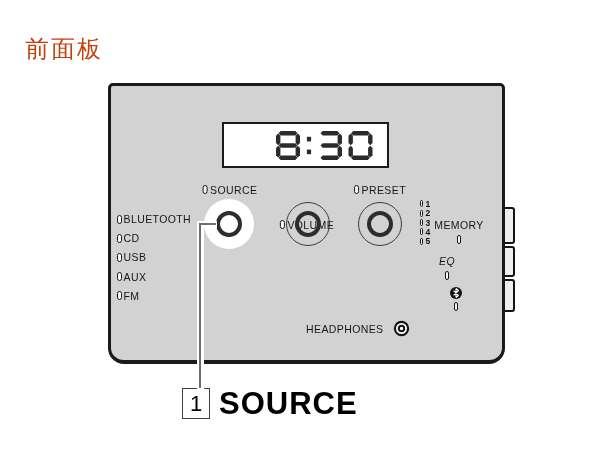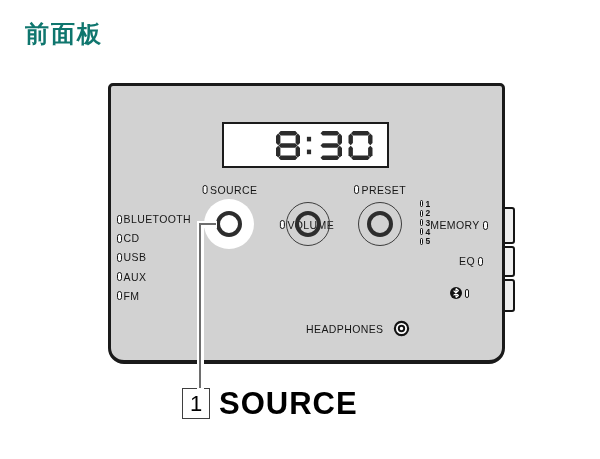--- a/index.html
+++ b/index.html
@@ -4,21 +4,21 @@
 <style>
   * { margin:0; padding:0; box-sizing:border-box; }
   html,body { width:600px; height:459px; }
   body {
     position:relative; background:#ffffff; overflow:hidden;
     font-family:"Liberation Sans","DejaVu Sans",sans-serif; color:#151515;
   }
   .abs { position:absolute; }
 
   
-  #title { left:25px; top:18px; font-size:24px; font-weight:bold; color:#0f766e;
+  #title { left:25px; top:33px; font-size:24px; font-weight:normal; color:#c2410c;
            letter-spacing:2px; }
 
   
   #panel { left:108px; top:83px; width:397px; height:281px; background:#d2d2d2;
            border:3px solid #1a1a1a; border-bottom-width:4.5px;
            border-radius:5px 5px 16px 16px; z-index:2; }
 
   
   .side-tab { left:502px; width:13px; background:#efefef;
               border:2.6px solid #141414; border-radius:3px; z-index:1; }
@@ -54,23 +54,23 @@
   
   #source-list { left:117px; top:214px; z-index:3;text-align:center; }
   #source-list .row { display:flex; align-items:center; gap:2px; height:10px; margin-bottom:9.2px; }
 
   
   #preset-list { left:420px; top:200px; z-index:3; }
   #preset-list .row { display:flex; align-items:center; gap:2px; height:7.5px; margin-bottom:1.9px;
                       font-size:8.5px; font-weight:bold; letter-spacing:0.2px; }
 
   
-  .right-row { display:flex; align-items:center; justify-content:center; gap:3.5px; z-index:3; }
+  .right-row { display:flex; align-items:center; justify-content:center; gap:3.5px; z-index:3;flex-direction:column; }
   #memory-row { left:424px; top:219px; width:70px; }
-  #eq-row { left:438px; top:255px; width:66px; }
+  #eq-row { left:414px; top:255px; width:66px;font-style:italic; }
   #bt-row { left:450px; top:287px; gap:2.5px; }
 
   
   #hp-row { left:306px; top:320px; display:flex; align-items:center; gap:9px; z-index:3; }
 
   
   .halo { background:#ffffff; z-index:5; }
   #halo-v { left:196.5px; top:220.5px; width:7px; height:168px; }
   #halo-h { left:199px; top:220.5px; width:18px; height:7px; }
   .leader { background:#6e6e6e; z-index:6; }

